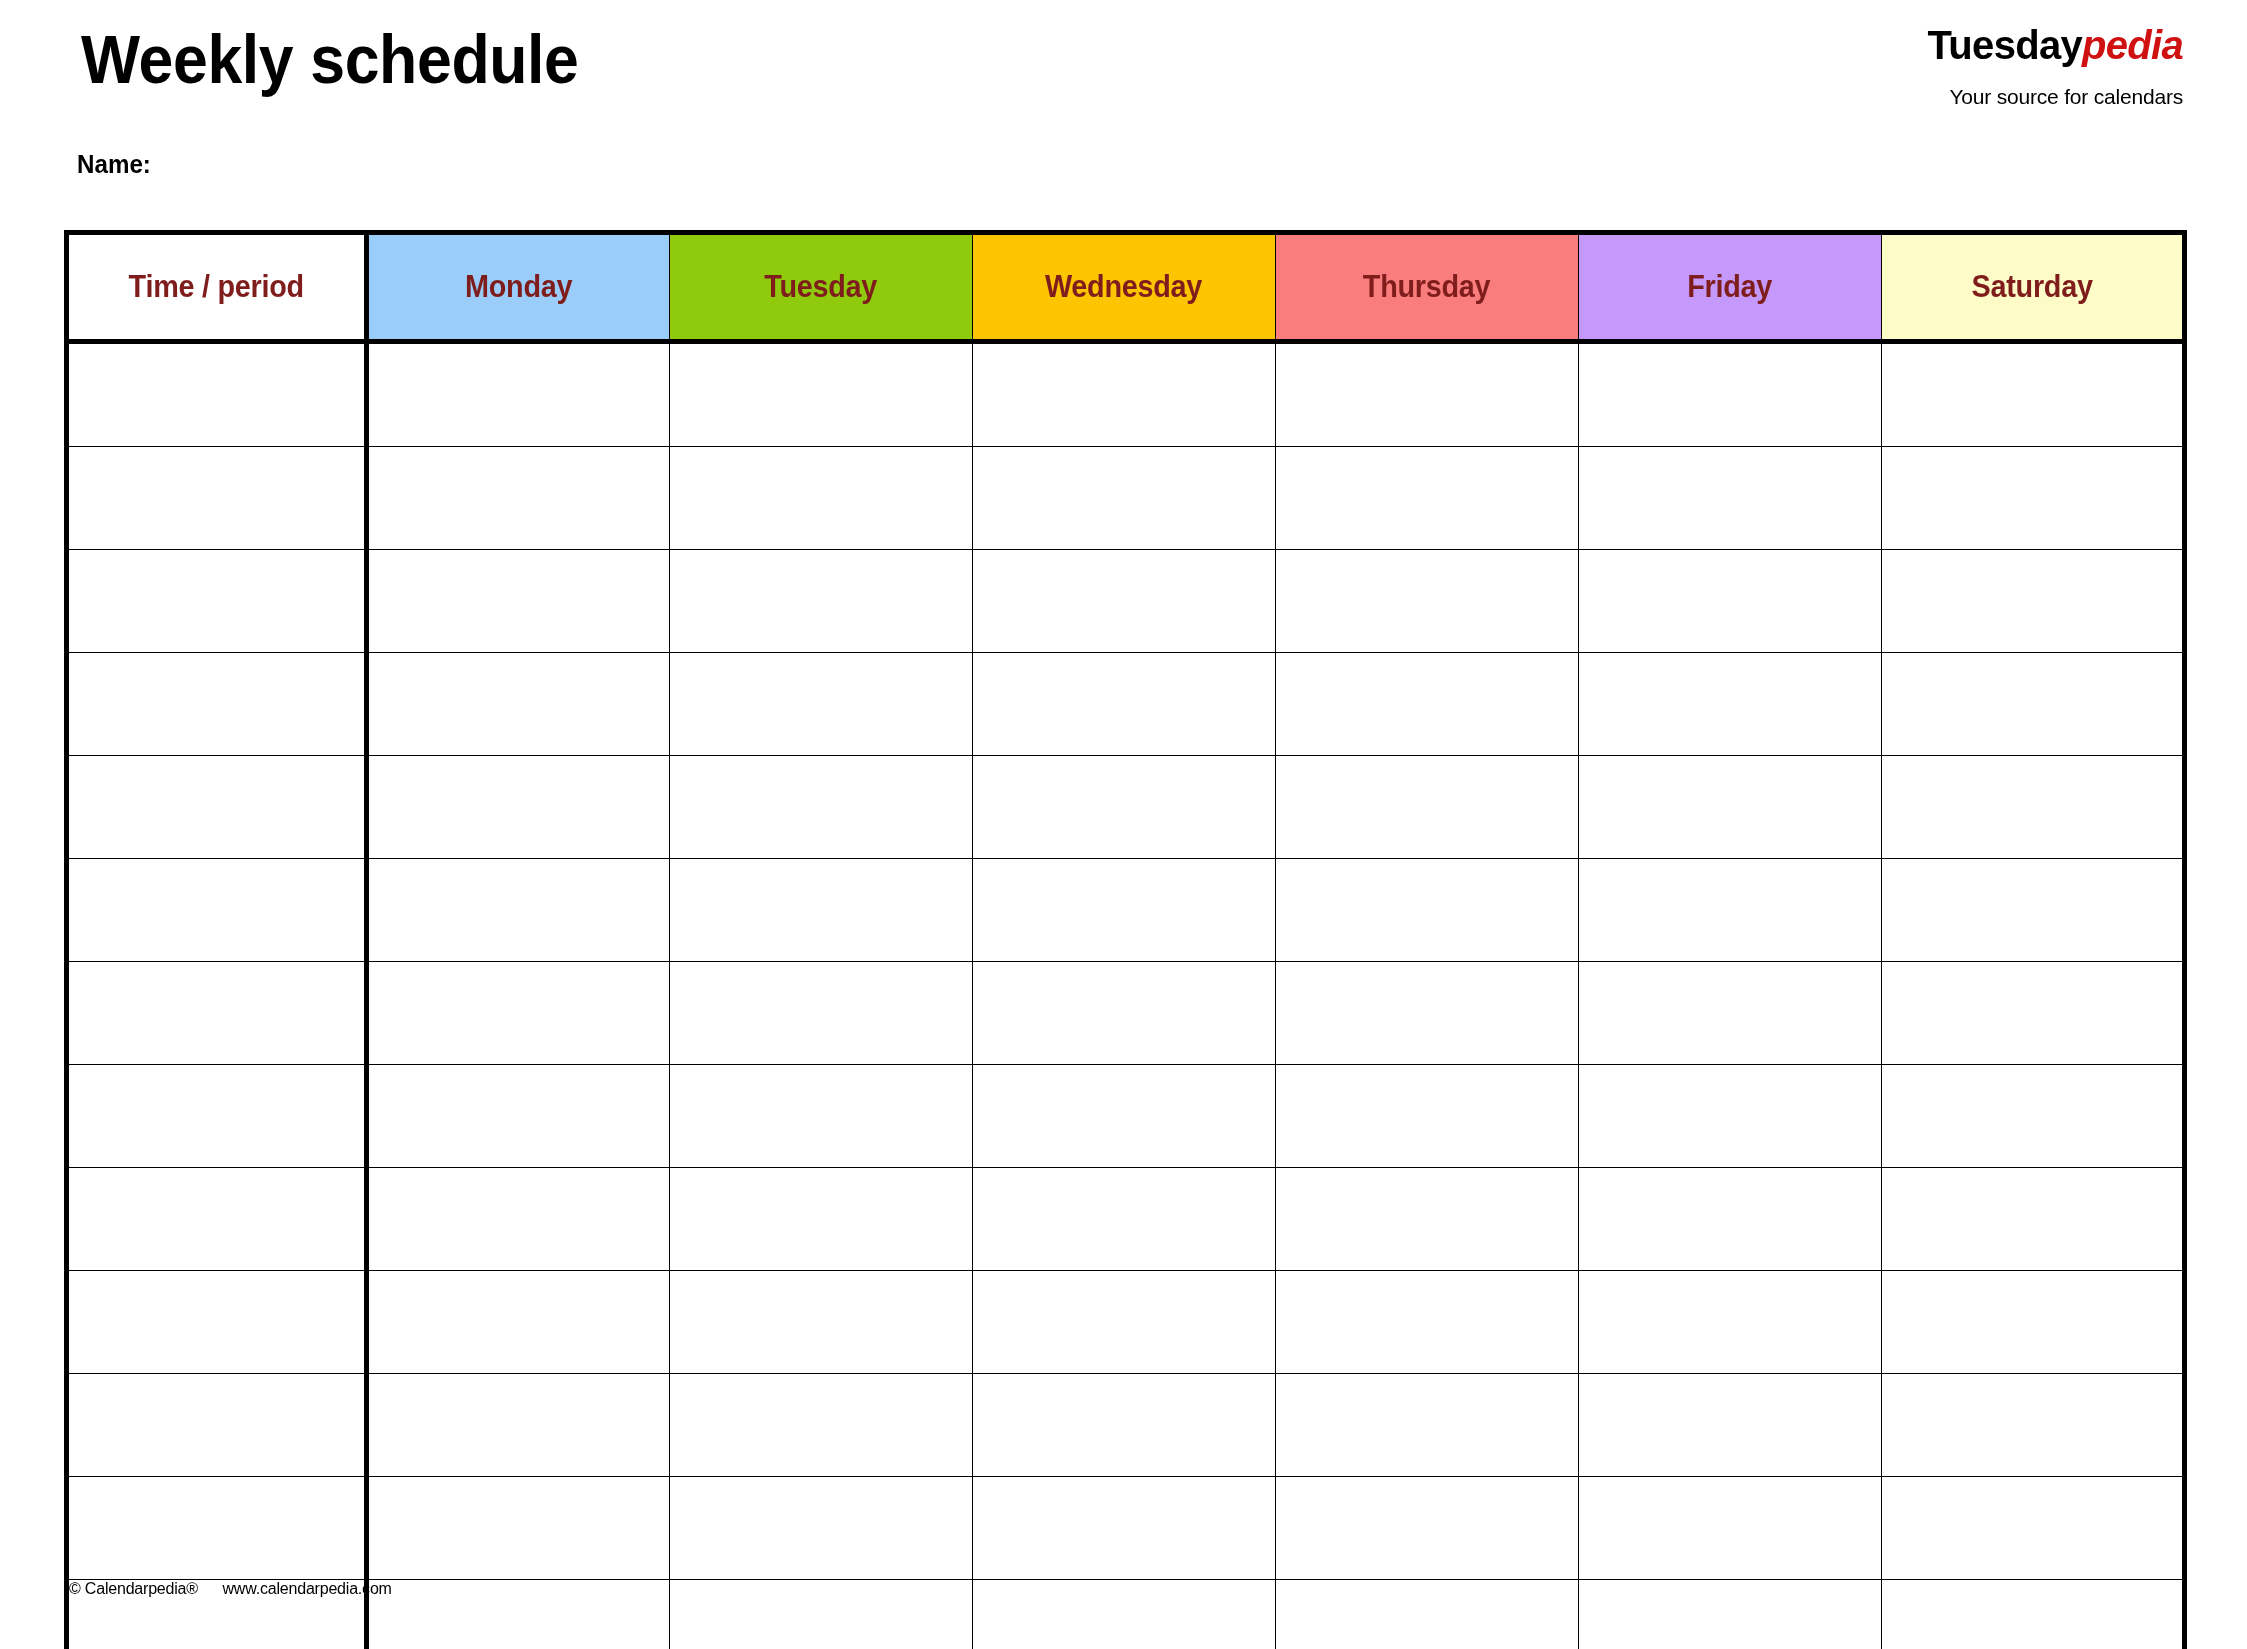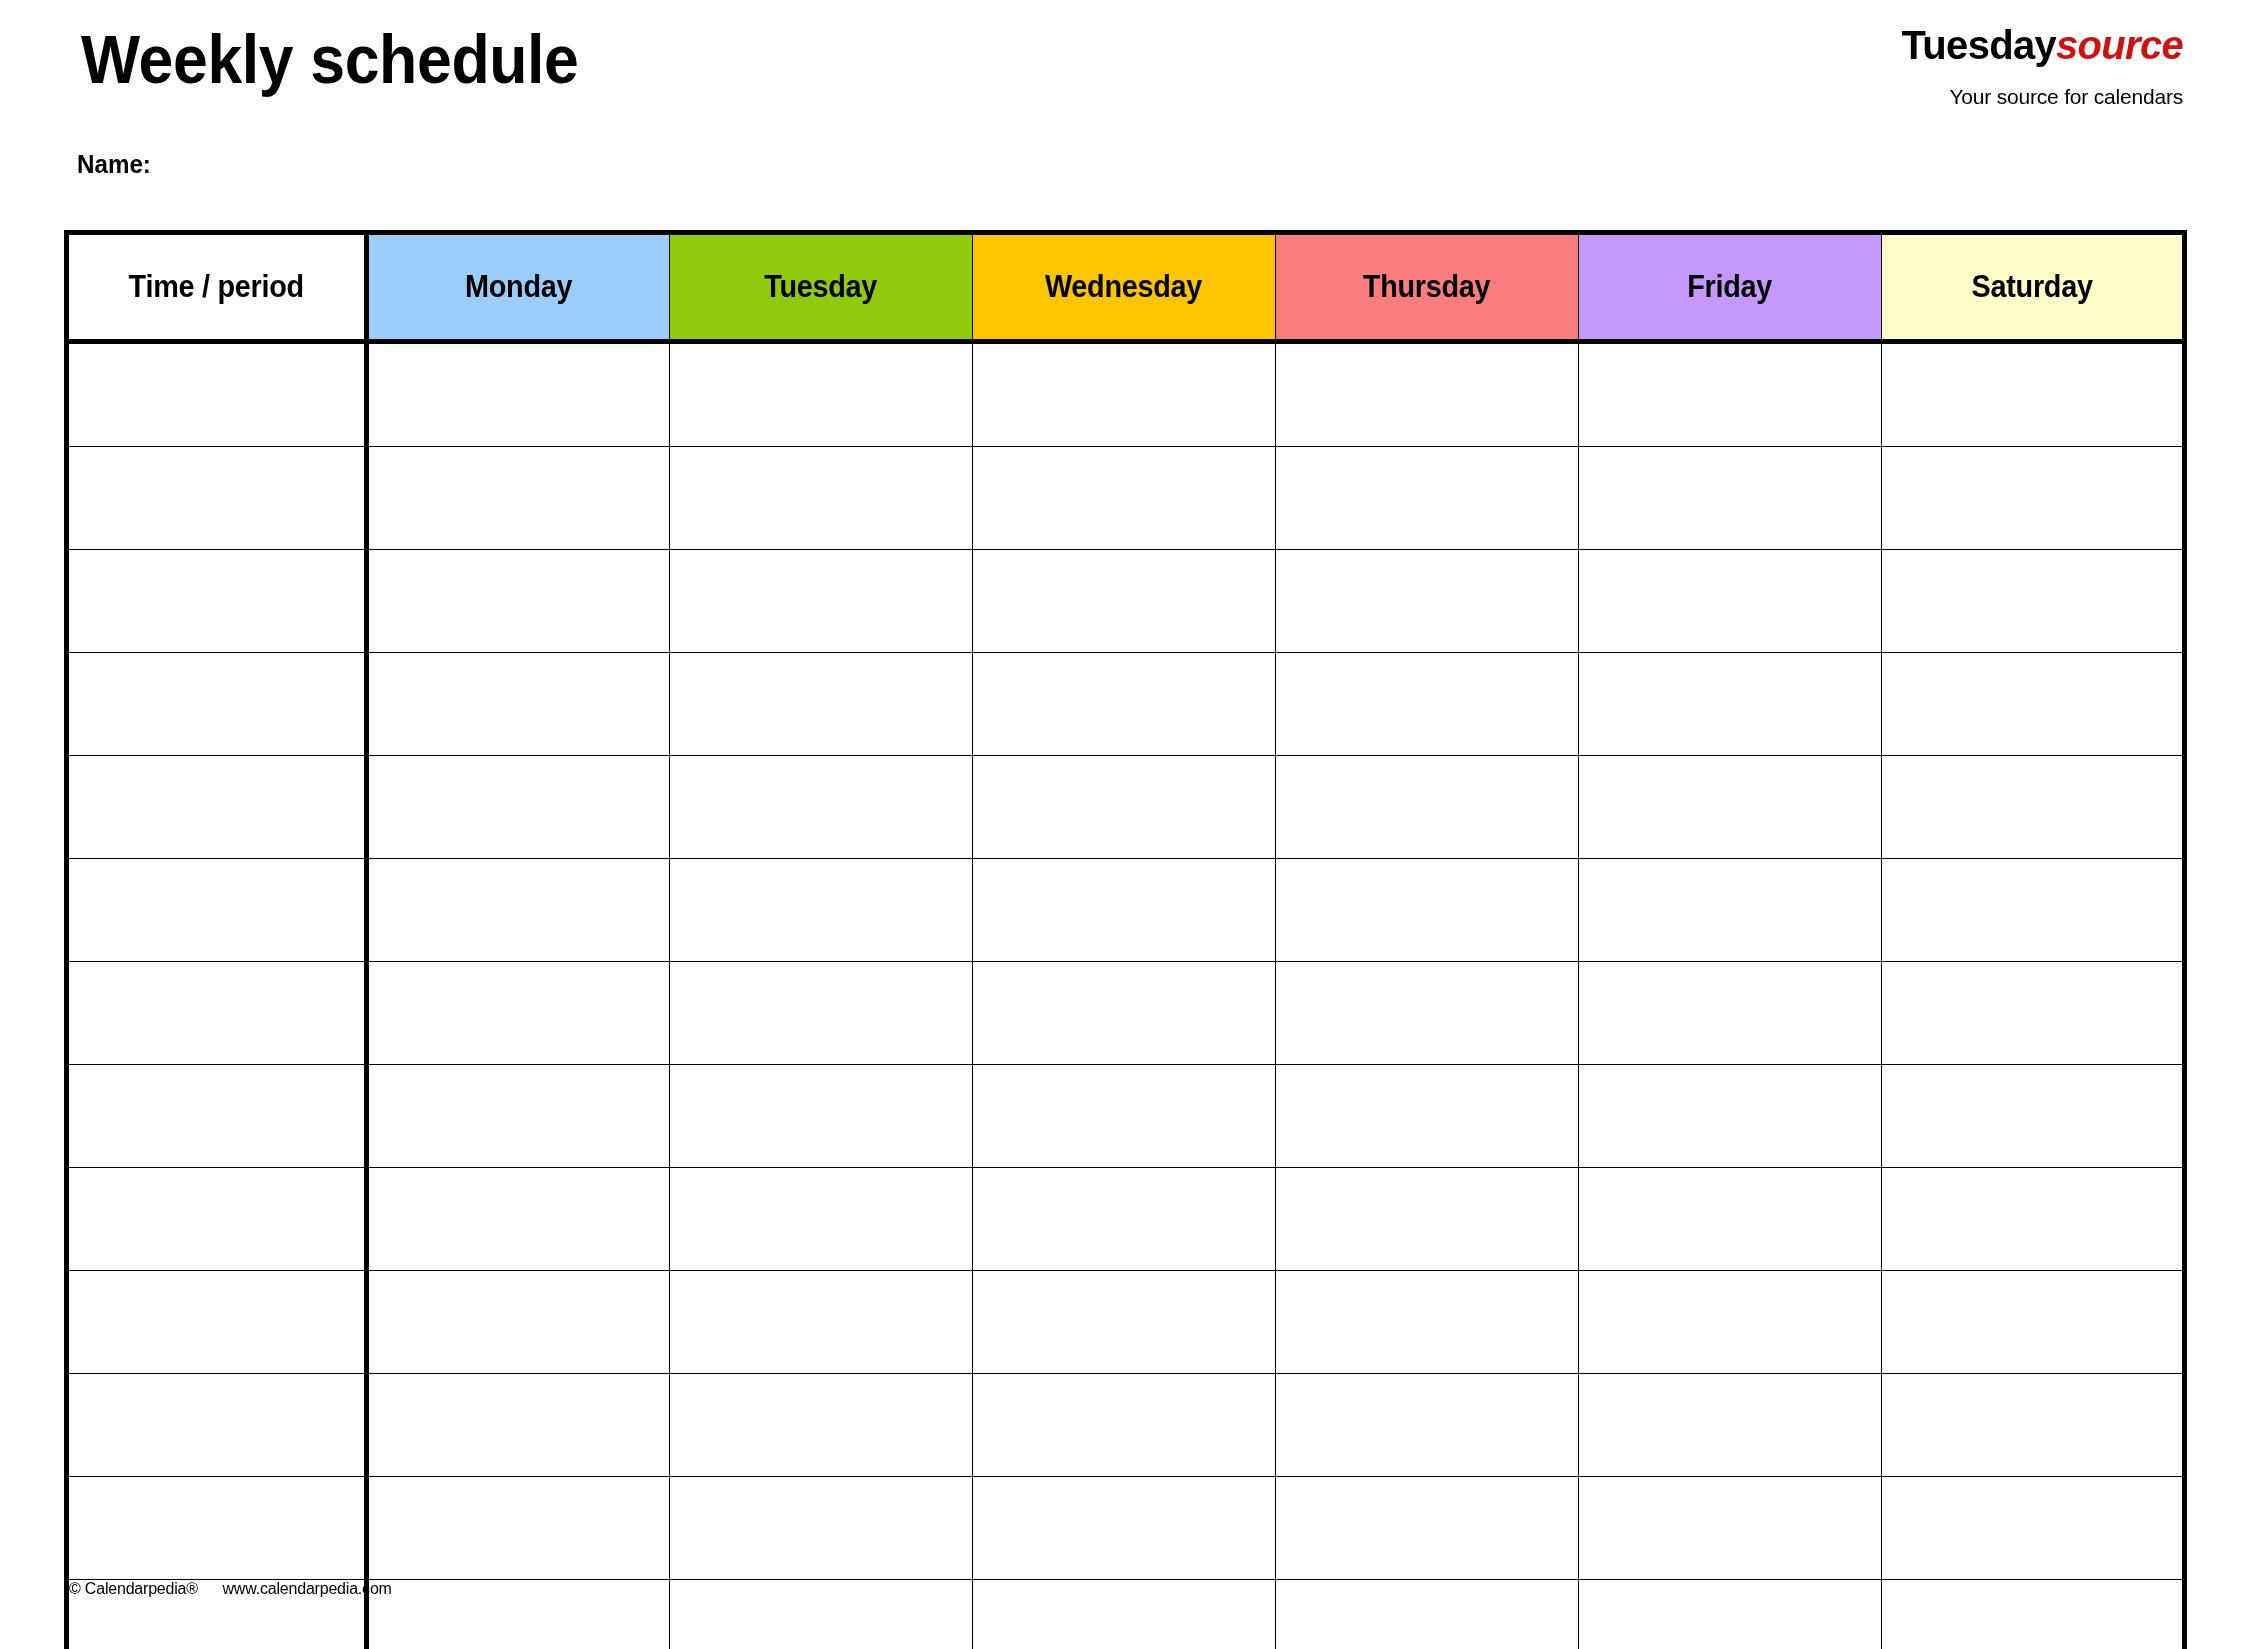--- a/index.html
+++ b/index.html
@@ -112,21 +112,21 @@
     text-align: center;
     vertical-align: middle;
     background: #ffffff;
   }
 
   
   table.schedule thead th {
     height: 104px;
     font-size: 31px;
     font-weight: bold;
-    color: #000000;
+    color: #7f1d1d;
     border-bottom: 5.3px solid #000000;
     letter-spacing: -0.3px;
     white-space: nowrap;
   }
   table.schedule thead th .hdr-text {
     display: inline-block;
     transform: scaleX(0.93);
   }
 
   
@@ -157,21 +157,21 @@
 
 <div class="page">
 
   <div class="header">
     <div class="title">Weekly schedule</div>
 
     <div class="name-label">Name:</div>
 
     <div class="brand">
       <div class="brand-wordmark">
-        <span>Tuesday</span><span class="pedia">source</span>
+        <span>Tuesday</span><span class="pedia">pedia</span>
       </div>
       <div class="brand-tagline">Your source for calendars</div>
     </div>
   </div>
 
   <div class="table-wrap">
     <table class="schedule">
       <colgroup>
         <col class="col-time">
         <col class="col-day">

